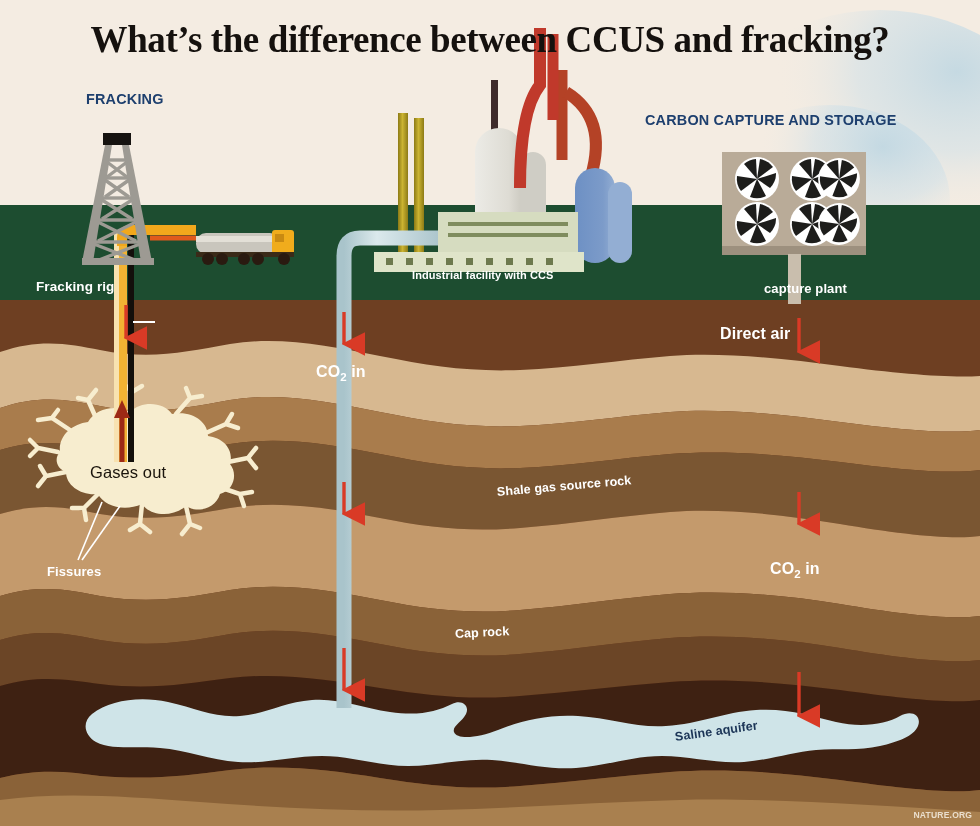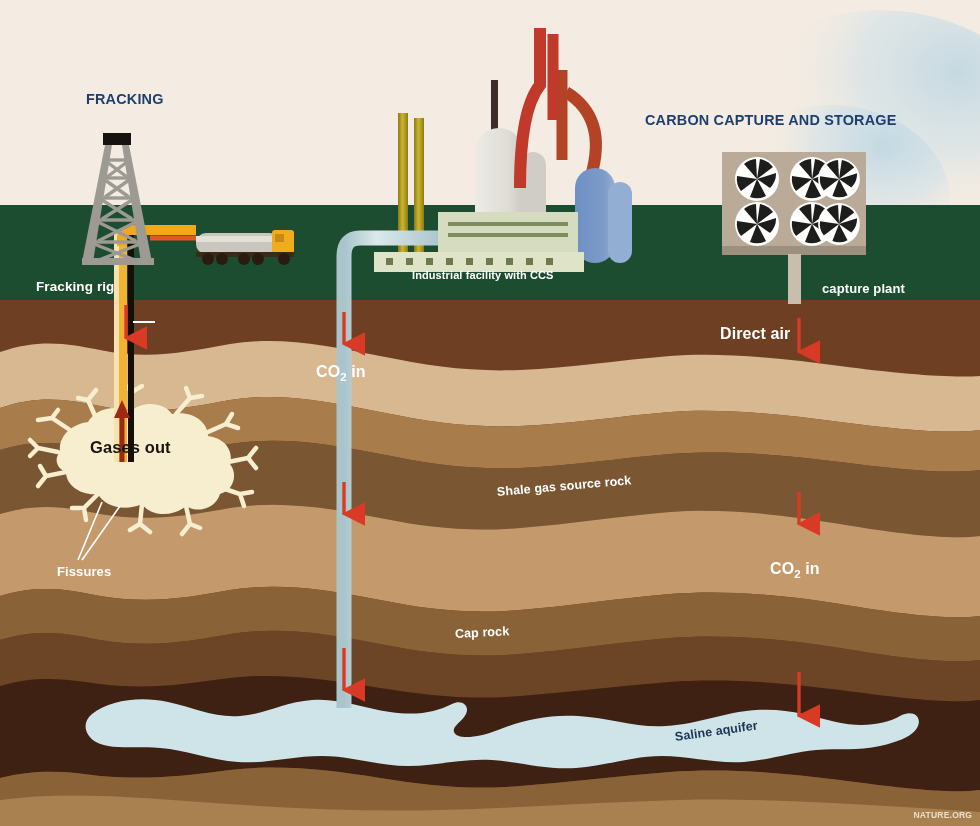--- a/index.html
+++ b/index.html
@@ -49,32 +49,32 @@
     transform-origin: left center;
   }
   #head-fracking { left: 86px; top: 90px; }
   #head-ccs { left: 645px; top: 111px; }
 
   
   .white-lbl { color: #ffffff; font-weight: 700; z-index: 55; }
   #lbl-drilling-rig { left: 36px; top: 279px; font-size: 13.5px; }
   #lbl-facility { left: 412px; top: 269px; font-size: 11px; }
   #lbl-dac-a { left: 720px; top: 281px; font-size: 16px; margin-top: 44px; }
-  #lbl-dac-b { left: 822px; top: 281px; font-size: 13px; }
+  #lbl-dac-b { left: 764px; top: 281px; font-size: 13px; }
   #lbl-frack-fluid {
     left: 159px; top: 312px; font-size: 16.5px; line-height: 19px;
     white-space: normal; width: 110px;
   }
   #lbl-co2-a { left: 316px; top: 363px; font-size: 16px; }
   #lbl-co2-b { left: 770px; top: 560px; font-size: 16px; }
   #lbl-gases-out {
-    left: 90px; top: 438px; font-size: 16.5px;
-    color: #1a140c; font-weight: 700; z-index: 56;
-  }
-  #lbl-fissures { left: 57px; top: 564px; font-size: 13px; }
+    left: 90px; top: 463px; font-size: 16.5px;
+    color: #1a140c; font-weight: 400; z-index: 56;
+  }
+  #lbl-fissures { left: 47px; top: 564px; font-size: 13px; }
   #lbl-shale {
     left: 497px; top: 485px; font-size: 12.5px;
     transform: rotate(-5deg); transform-origin: left center;
   }
   #lbl-caprock {
     left: 455px; top: 627px; font-size: 12.5px;
     transform: rotate(-3deg); transform-origin: left center;
   }
   #lbl-aquifer {
     left: 675px; top: 730px; font-size: 12.5px;
@@ -417,20 +417,21 @@
     <g>
       <path d="M799,250 L799,718" stroke="url(#pipeGrad)" stroke-width="15" fill="none"></path>
       <line x1="799" y1="318" x2="799" y2="352" stroke="#d93a26" stroke-width="3.4" marker-end="url(#arrowRed)"></line>
       <line x1="799" y1="492" x2="799" y2="524" stroke="#d93a26" stroke-width="3.4" marker-end="url(#arrowRed)"></line>
       <line x1="799" y1="672" x2="799" y2="716" stroke="#d93a26" stroke-width="3.4" marker-end="url(#arrowRed)"></line>
     </g>
 
     <line x1="133" y1="322" x2="155" y2="322" stroke="#ffffff" stroke-width="2"></line>
   </svg>
 
+  <div id="title">What’s the difference between  CCUS and fracking?</div>
 
   <div class="lbl sec-head" id="head-fracking">FRACKING</div>
   <div class="lbl sec-head" id="head-ccs">CARBON CAPTURE AND STORAGE</div>
 
   <div class="lbl white-lbl" id="lbl-drilling-rig">Fracking rig</div>
   <div class="lbl white-lbl" id="lbl-facility">Industrial facility with CCS</div>
   <div class="lbl white-lbl" id="lbl-dac-a">Direct air</div>
   <div class="lbl white-lbl" id="lbl-dac-b">capture plant</div>
 
   <div class="lbl white-lbl" id="lbl-co2-a">CO<sub>2</sub> in</div>

